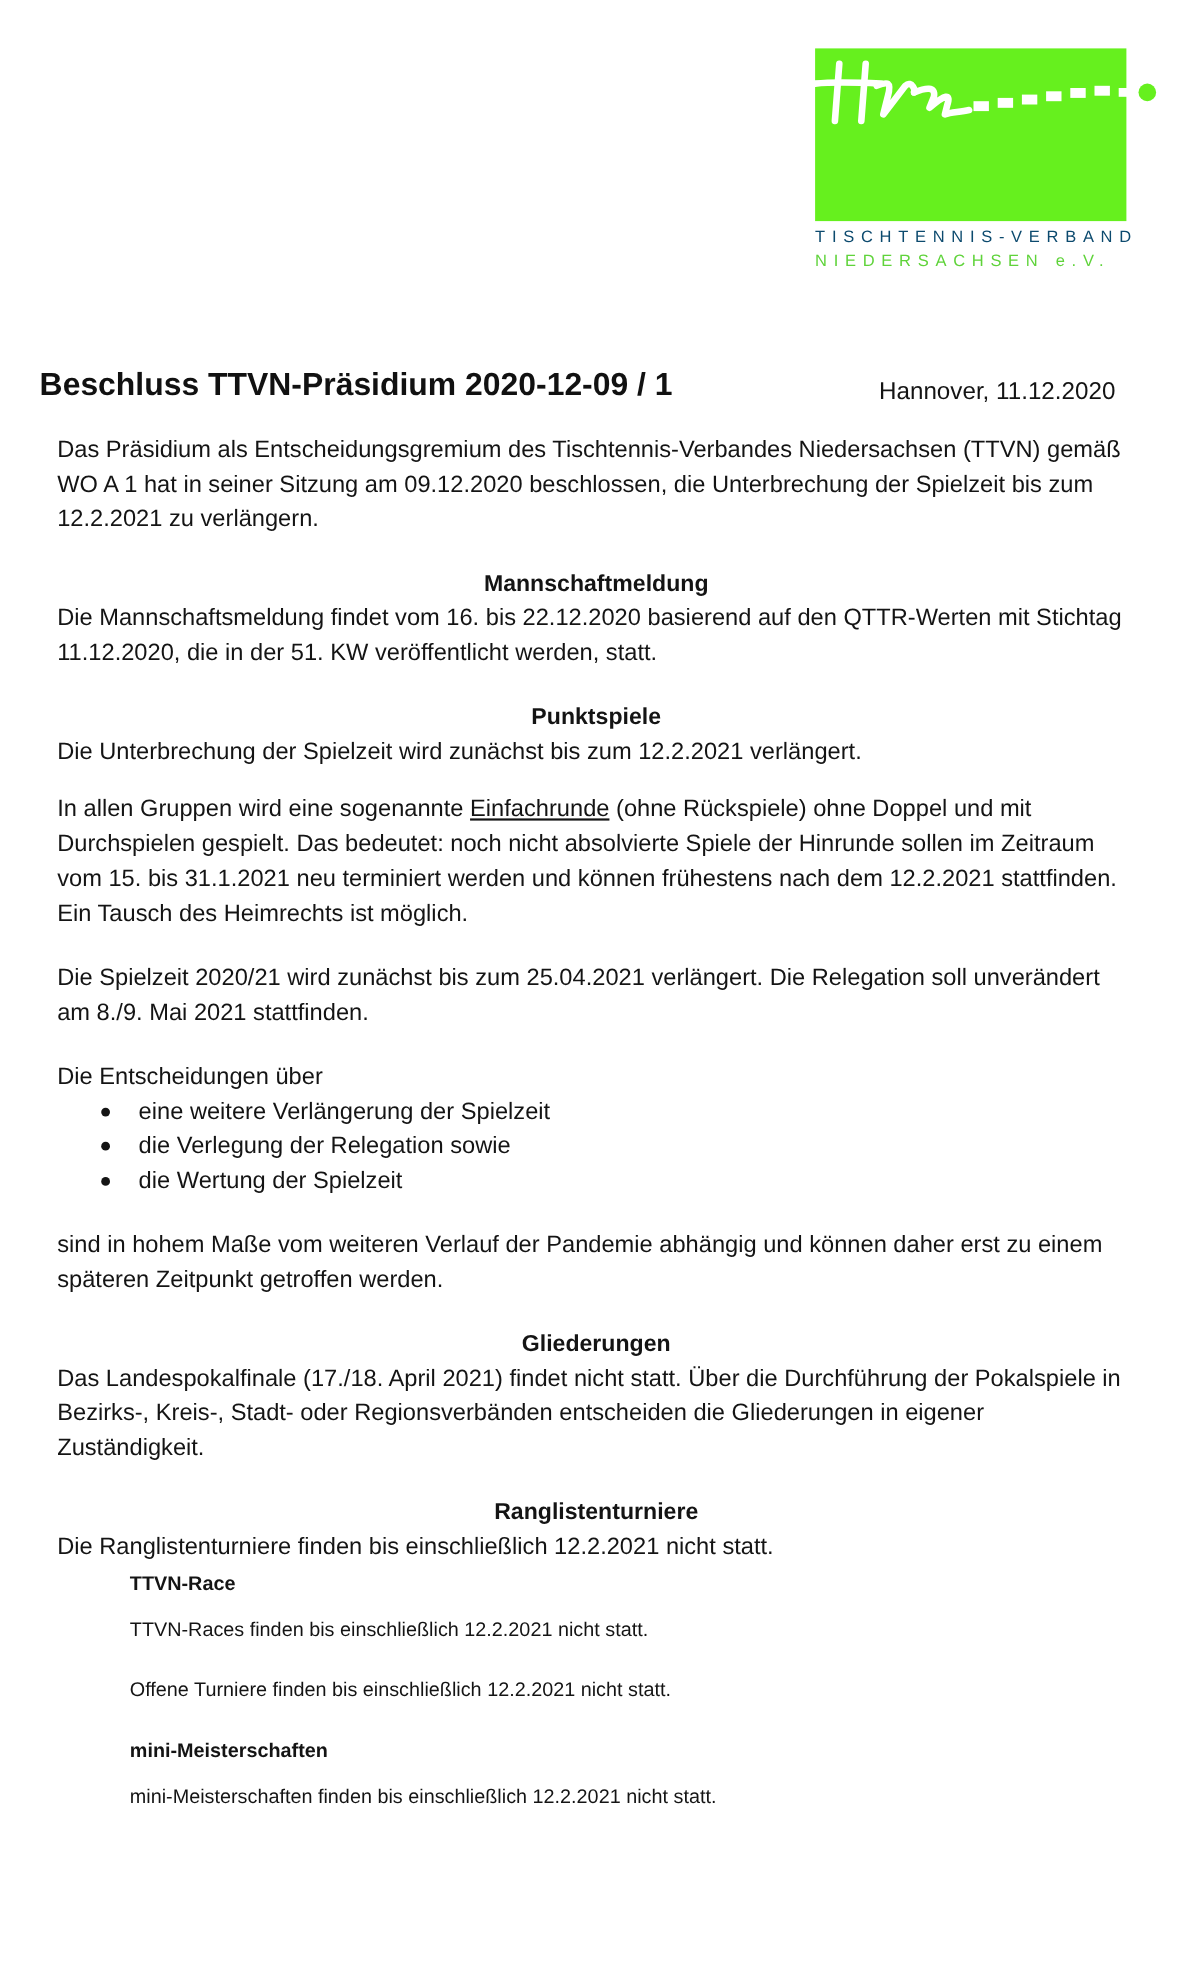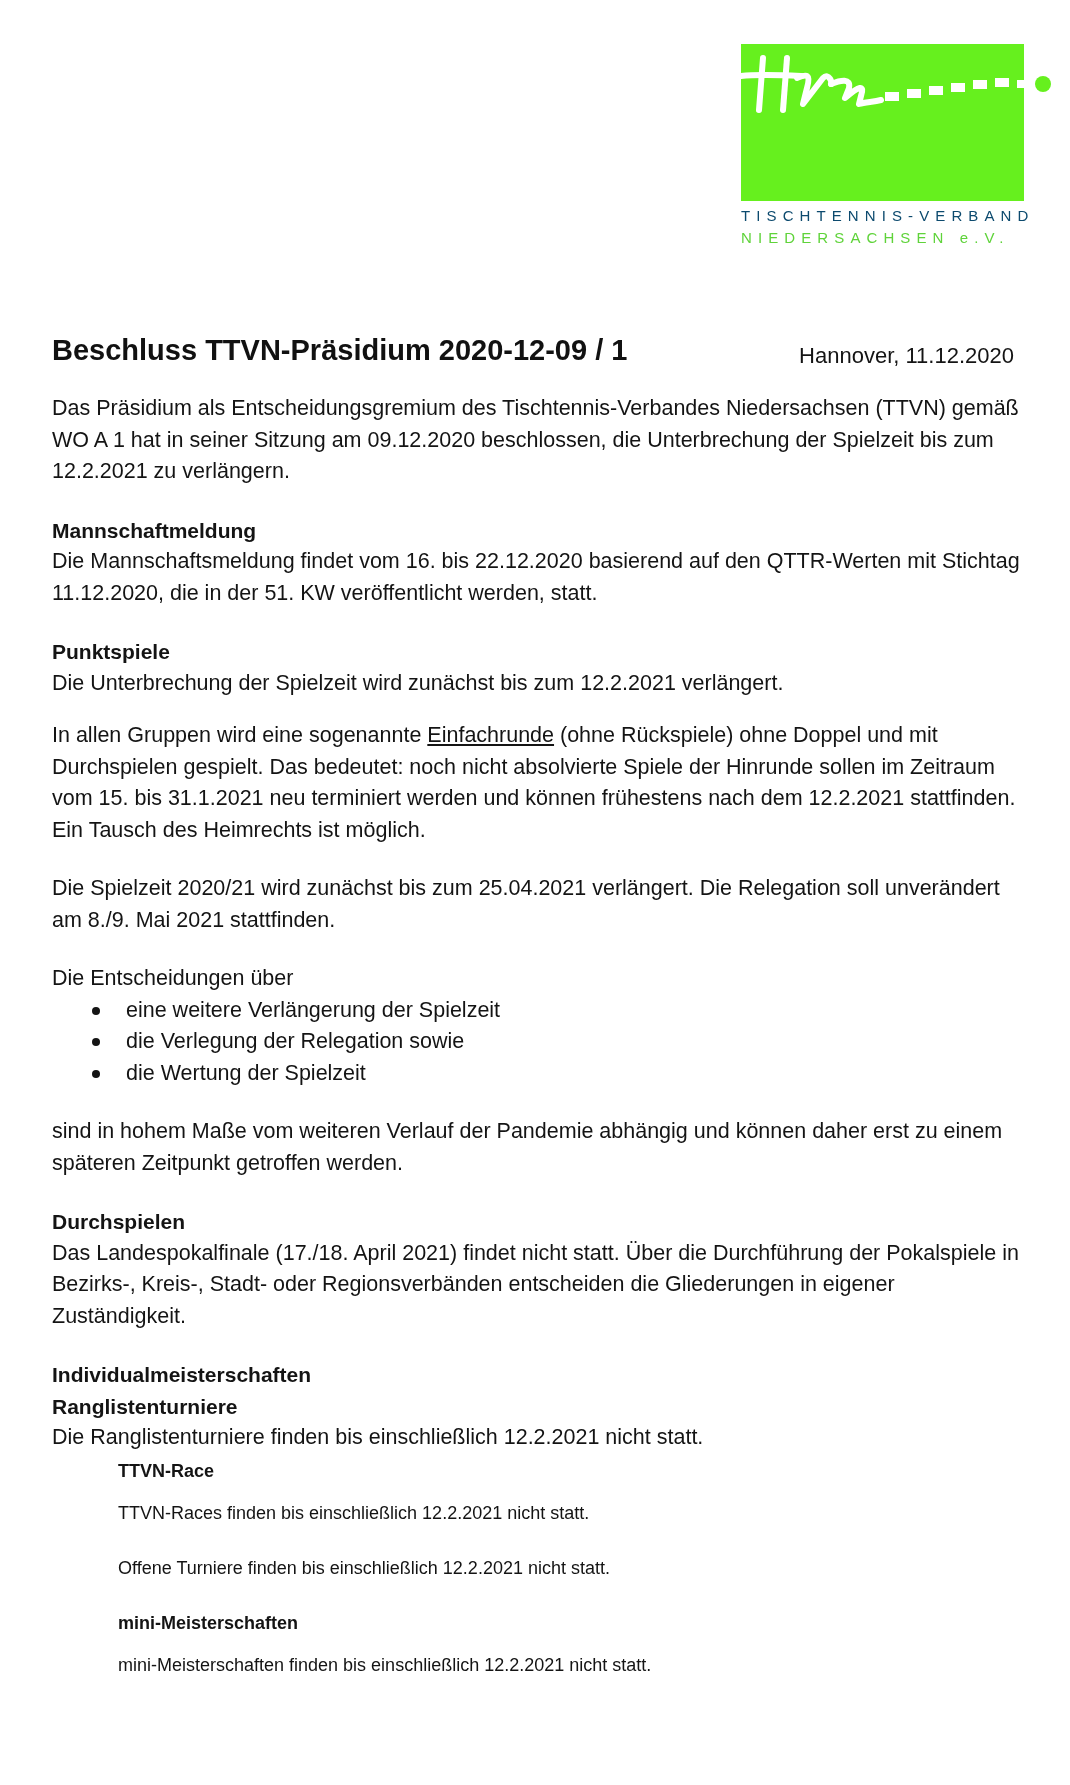--- a/index.html
+++ b/index.html
@@ -14,32 +14,32 @@
   .logo-svg { position: absolute; left: 741px; top: 44px; width: 320px; height: 157px; overflow: visible; }
   .logo-line1 {
     position: absolute; left: 741px; top: 207px; font-size: 15px; letter-spacing: 6.1px;
     color: #0c4a6e; white-space: nowrap;
   }
   .logo-line2 {
     position: absolute; left: 741px; top: 229px; font-size: 15px; letter-spacing: 6.1px;
     color: #5fd33a; white-space: nowrap;
   }
   .title {
-    position: absolute; left: 52px; top: 334px; font-size: 29px; font-weight: bold;
+    position: absolute; left: 36px; top: 334px; font-size: 29px; font-weight: bold;
     white-space: nowrap; color: #111;
   }
   .date {
     position: absolute; right: 56px; top: 343px; font-size: 22px; white-space: nowrap;
   }
   .content {
     position: absolute; left: 52px; top: 393px; width: 980px;
     font-size: 21.5px; line-height: 31.5px;
   }
   .para { margin: 0 0 27px 0; }
-  .section-heading { font-weight: bold; margin: 0; font-size: 21px; }
+  .section-heading { font-weight: bold; margin: 0; font-size: 21px; text-align: center; }
   .section-body { margin: 0 0 27px 0; }
   .u { text-decoration: underline; }
   ul.bullets { list-style: none; margin: 0 0 27px 0; padding: 0; }
   ul.bullets li { position: relative; padding-left: 74px; }
   ul.bullets li .dot {
     position: absolute; left: 40px; top: 12px; width: 8px; height: 8px; border-radius: 50%;
     background: #141414;
   }
   .sub { margin-left: 66px; font-size: 18px; line-height: 26px; }
   .sub-heading { font-weight: bold; margin: 0; }
@@ -87,24 +87,23 @@
   <p class="para"><span>In allen Gruppen wird eine sogenannte </span><span class="u">Einfachrunde</span><span> (ohne Rückspiele) ohne Doppel und mit Durchspielen gespielt. Das bedeutet: noch nicht absolvierte Spiele der Hinrunde sollen im Zeitraum vom 15. bis 31.1.2021 neu terminiert werden und können frühestens nach dem 12.2.2021 stattfinden. Ein Tausch des Heimrechts ist möglich.</span></p>
   <p class="para">Die Spielzeit 2020/21 wird zunächst bis zum 25.04.2021 verlängert. Die Relegation soll unverändert am 8./9. Mai 2021 stattfinden.</p>
   <p class="section-body" style="margin-bottom:0">Die Entscheidungen über</p>
   <ul class="bullets">
     <li><span class="dot"></span><span>eine weitere Verlängerung der Spielzeit</span></li>
     <li><span class="dot"></span><span>die Verlegung der Relegation sowie</span></li>
     <li><span class="dot"></span><span>die Wertung der Spielzeit</span></li>
   </ul>
   <p class="para">sind in hohem Maße vom weiteren Verlauf der Pandemie abhängig und können daher erst zu einem späteren Zeitpunkt getroffen werden.</p>
 
-  <p class="section-heading">Durchspielen</p>
+  <p class="section-heading">Gliederungen</p>
   <p class="section-body">Das Landespokalfinale (17./18. April 2021) findet nicht statt. Über die Durchführung der Pokalspiele in Bezirks-, Kreis-, Stadt- oder Regionsverbänden entscheiden die Gliederungen in eigener Zuständigkeit.</p>
 
-  <p class="section-heading">Individualmeisterschaften</p>
 
   <p class="section-heading">Ranglistenturniere</p>
   <p class="rang-body">Die Ranglistenturniere finden bis einschließlich 12.2.2021 nicht statt.</p>
 
   <div class="sub">
     <p class="sub-heading">TTVN-Race</p>
     <p class="sub-body">TTVN-Races finden bis einschließlich 12.2.2021 nicht statt.</p>
     <p class="sub-body">Offene Turniere finden bis einschließlich 12.2.2021 nicht statt.</p>
     <p class="sub-heading">mini-Meisterschaften</p>
     <p class="sub-body" style="margin-bottom:0">mini-Meisterschaften finden bis einschließlich 12.2.2021 nicht statt.</p>

